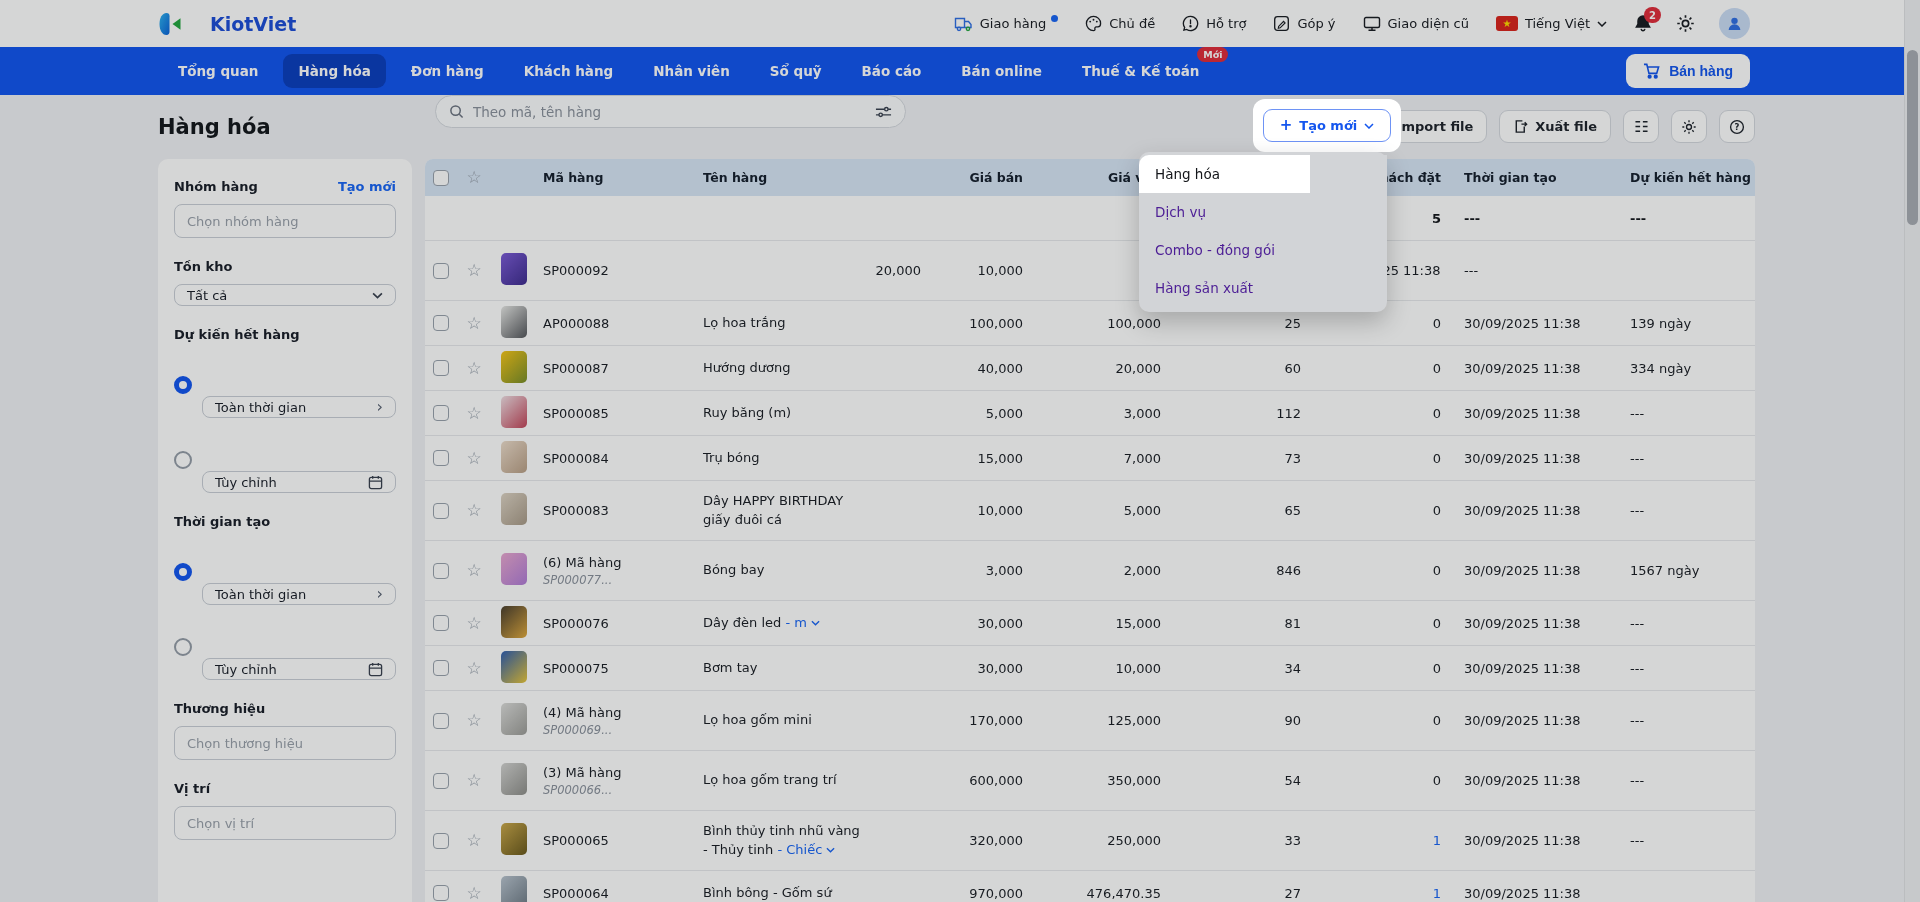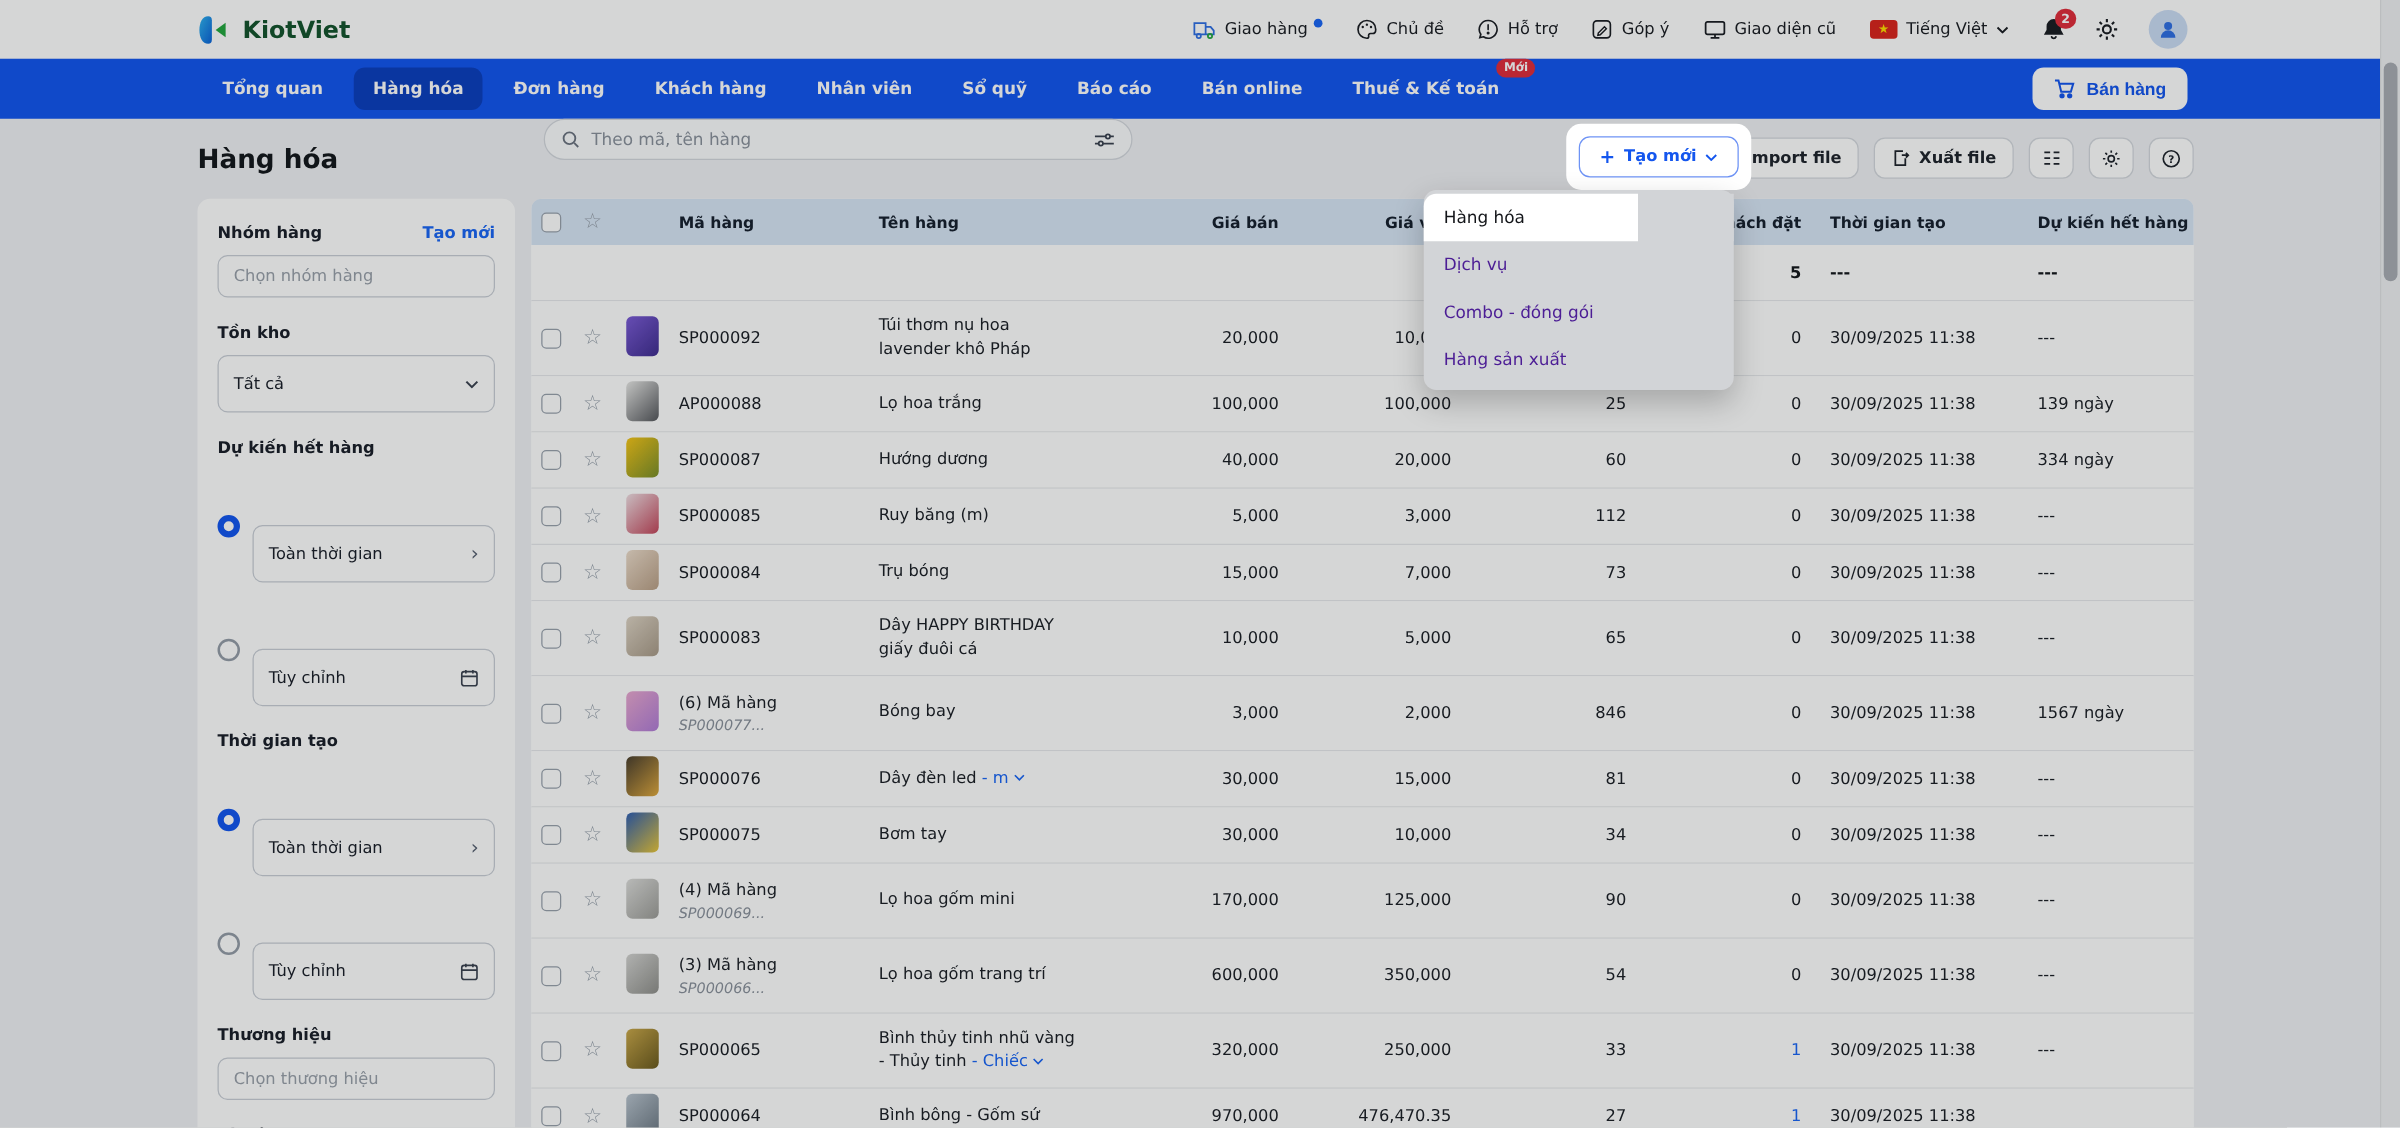--- a/index.html
+++ b/index.html
@@ -2,21 +2,21 @@
 <html><head>
 <meta charset="utf-8">
 <style>
 * { margin:0; padding:0; box-sizing:border-box; }
 html,body { width:1920px; height:902px; overflow:hidden; }
 body { font-family:"DejaVu Sans","Liberation Sans",sans-serif; background:#F0F1F4; color:#191C22; position:relative; }
 svg { display:block; }
 
 
 .topbar { height:47px; background:#FFFFFF; display:flex; align-items:center; padding:0 170px 0 158px; }
-.brand { display:flex; align-items:center; gap:10px; font-size:19px; font-weight:bold; color:#14532d; }
+.brand { display:flex; align-items:center; gap:26px; font-size:19px; font-weight:bold; color:#1d4ed8; }
 .topbar .spacer { flex:1; }
 .titem { display:flex; align-items:center; gap:7px; font-size:13px; color:#1A1D23; margin-left:27px; position:relative; cursor:pointer; }
 .titem .dot { position:absolute; top:-4px; right:-8px; width:7px; height:7px; border-radius:50%; background:#1A66F5; }
 .flag { width:22px; height:15px; background:#DA251D; border-radius:3px; color:#FFDD00; font-size:10px; display:flex; align-items:center; justify-content:center; }
 .bell-wrap { position:relative; margin-left:27px; }
 .nbadge { position:absolute; top:-7px; right:-9px; min-width:17px; height:16px; border-radius:9px; background:#E02D3C; color:#fff; font-size:10px; font-weight:bold; display:flex; align-items:center; justify-content:center; padding:0 4px; }
 .avatar { width:31px; height:31px; border-radius:50%; background:#CBDCF5; margin-left:24px; display:flex; align-items:center; justify-content:center; }
 .gear-item { margin-left:24px; }
 
 
@@ -35,21 +35,21 @@
 h1 { font-size:21px; font-weight:bold; color:#14171C; }
 
 
 .filter-card { background:#fff; border-radius:10px; padding:20px 16px 24px 16px; min-height:790px; }
 .fsec { margin-bottom:21px; }
 .flabel-row { display:flex; justify-content:space-between; align-items:center; margin-bottom:10px; }
 .flabel { font-size:13px; font-weight:bold; color:#1A1F29; }
 .flink { color:#1A66F5; font-weight:600; font-size:13px; cursor:pointer; }
 .finput { width:100%; height:34px; border:1px solid #C9CED6; border-radius:8px; padding:0 12px; font-size:13px; color:#1A1F29; background:#fff; outline:none; font-family:inherit; }
 .finput::placeholder { color:#99A0AA; }
-.fselect, .rbox { height:46px; border:1px solid #C9CED6; border-radius:8px; display:flex; align-items:center; justify-content:space-between; padding:0 12px; font-size:13px; color:#1A1F29; background:#fff; cursor:pointer;text-align:right; }
+.fselect, .rbox { height:22px; border:1px solid #C9CED6; border-radius:8px; display:flex; align-items:center; justify-content:space-between; padding:0 12px; font-size:13px; color:#1A1F29; background:#fff; cursor:pointer;text-align:right; }
 .radio-row { display:flex; align-items:center; gap:10px; margin-bottom:9px; }
 .radio { width:18px; height:18px; border-radius:50%; border:2px solid #959DA8; background:#fff; flex:none; cursor:pointer; }
 .radio.on { border:5px solid #1356F0; }
 .radio-row .rbox { flex:1;margin-top:44px; }
 .chev-r { color:#596273; font-size:16px; line-height:1; }
 .attr-input { margin-bottom:9px; }
 
 
 .toolbar { height:64px; display:flex; align-items:flex-start; position:relative; }
 .search { margin-left:10px; width:471px; height:33px; background:#FBFCFD; border:1px solid #D4D8DE; border-radius:17px; display:flex; align-items:center; padding:0 13px; gap:9px; color:#8A919C; }
@@ -387,24 +387,20 @@
             <div class="cell c-center">
               <span class="cb"></span>
             </div>
             <div class="cell c-center">
               <span class="star">☆</span>
             </div>
             <div class="cell"><span class="thumb" style="background:linear-gradient(135deg,#7b5bd6,#3f2d8f)"></span></div>
             <div class="cell ccode">
               <div>SP000092</div>
             </div>
-            <div class="cell cname">
-              <div>Túi thơm nụ hoa</div>
-              <div>lavender khô Pháp</div>
-            </div>
             <div class="cell num">20,000</div>
             <div class="cell num">10,000</div>
             <div class="cell num"></div>
             <div class="cell num">0</div>
             <div class="cell date">30/09/2025 11:38</div>
             <div class="cell date">---</div>
           </div>
           <div class="trow" style="height: 45px;">
             <div class="cell c-center">
               <span class="cb"></span>

